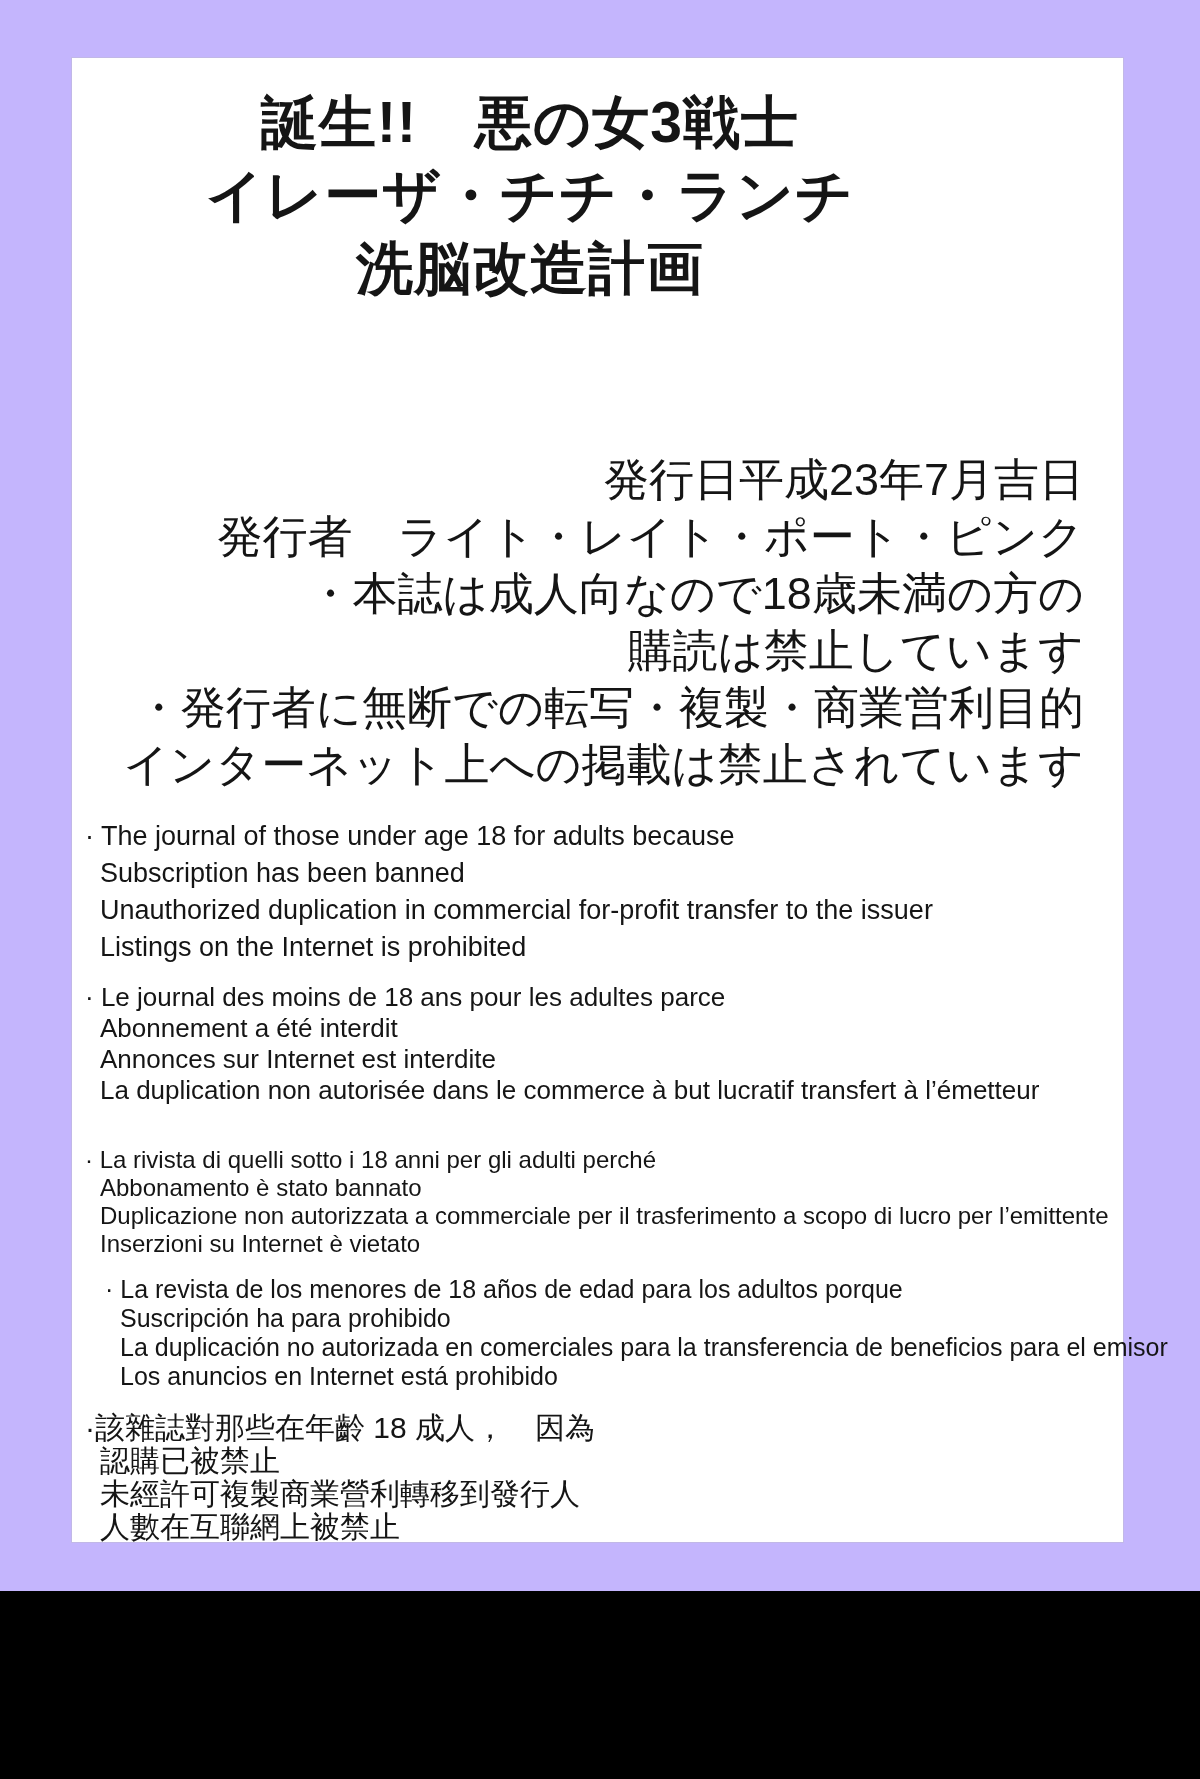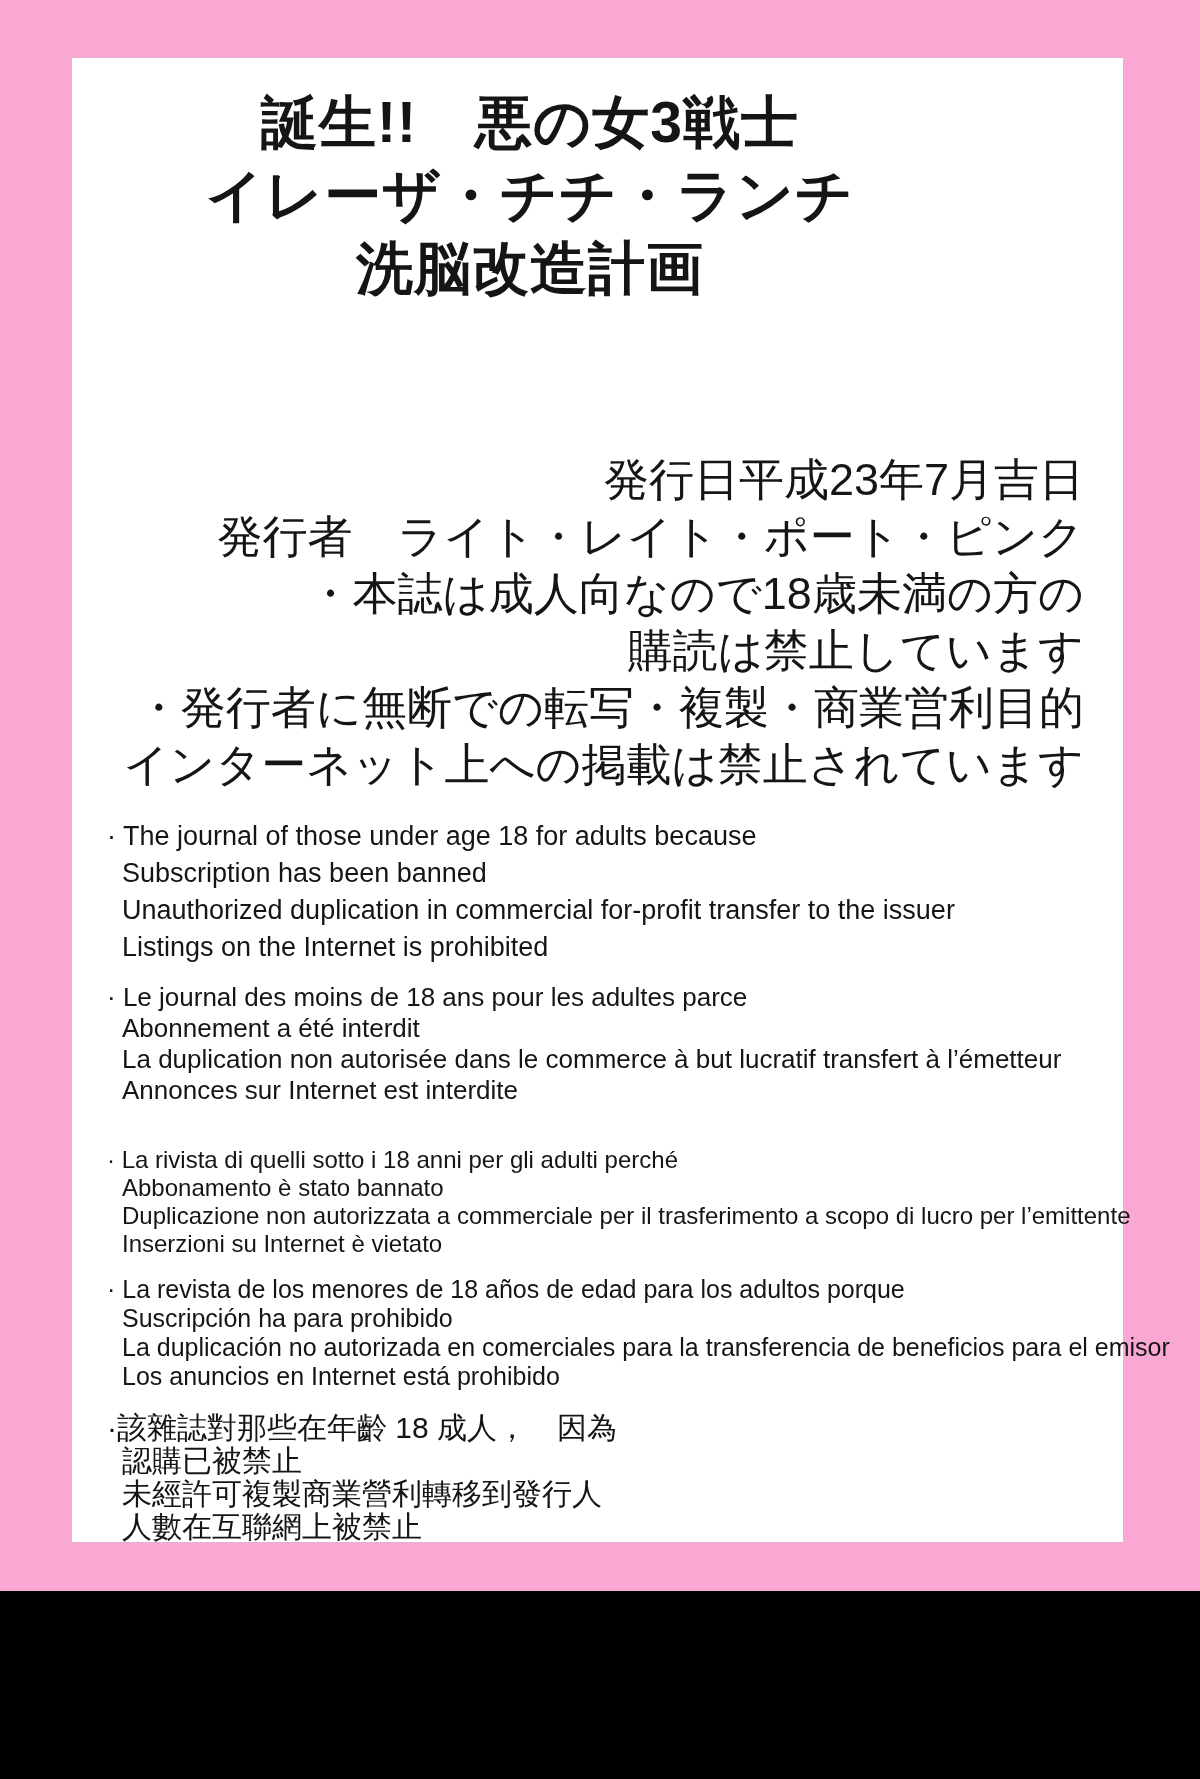--- a/index.html
+++ b/index.html
@@ -8,21 +8,21 @@
     background: #000000;
     width: 1200px;
     height: 1779px;
     overflow: hidden;
     font-family: "Liberation Sans", "DejaVu Sans", sans-serif;
   }
   .canvas {
     position: relative;
     width: 1200px;
     height: 1591px;
-    background: #f9a8d4;
+    background: #c4b5fd;
   }
   .paper {
     position: absolute;
     left: 72px;
     top: 58px;
     width: 1051px;
     height: 1484px;
     background: #ffffff;
     box-shadow: 0 0 0 1px rgba(190,190,190,0.35);
     color: #151515;
@@ -41,30 +41,30 @@
   .jp-block {
     margin-top: 146px;
     width: 1012px;
     text-align: right;
     font-size: 45px;
     line-height: 57px;
     font-weight: 500;
     white-space: nowrap;
   }
   .trans-block {
-    padding-left: 50px;
+    padding-left: 28px;
     white-space: nowrap;
   }
   .trans-line.first {
     text-indent: -15px;
   }
   .trans-en { margin-top: 25px; font-size: 27px; line-height: 37px; }
   .trans-fr { margin-top: 16px; font-size: 26px; line-height: 31px; }
   .trans-it { margin-top: 40px; font-size: 24px; line-height: 28px; }
-  .trans-es { margin-top: 17px; font-size: 25px; line-height: 29px; }
+  .trans-es { margin-top: 17px; font-size: 25px; line-height: 29px; margin-left: 20px; }
   .trans-zh { margin-top: 20px; font-size: 30px; line-height: 33px; }
 </style>
 </head>
 <body>
 
 <div class="canvas">
   <div class="paper">
 
     <div class="title-block">
       <div>誕生!!　悪の女3戦士</div>
@@ -84,22 +84,22 @@
     <div class="trans-block trans-en">
       <div class="trans-line first">· The journal of those under age 18 for adults because</div>
       <div class="trans-line">Subscription has been banned</div>
       <div class="trans-line">Unauthorized duplication in commercial for-profit transfer to the issuer</div>
       <div class="trans-line">Listings on the Internet is prohibited</div>
     </div>
 
     <div class="trans-block trans-fr">
       <div class="trans-line first">· Le journal des moins de 18 ans pour les adultes parce</div>
       <div class="trans-line">Abonnement a été interdit</div>
+      <div class="trans-line">Annonces sur Internet est interdite</div>
       <div class="trans-line">La duplication non autorisée dans le commerce à but lucratif transfert à l’émetteur</div>
-      <div class="trans-line">Annonces sur Internet est interdite</div>
     </div>
 
     <div class="trans-block trans-it">
       <div class="trans-line first">· La rivista di quelli sotto i 18 anni per gli adulti perché</div>
       <div class="trans-line">Abbonamento è stato bannato</div>
       <div class="trans-line">Duplicazione non autorizzata a commerciale per il trasferimento a scopo di lucro per l’emittente</div>
       <div class="trans-line">Inserzioni su Internet è vietato</div>
     </div>
 
     <div class="trans-block trans-es">

